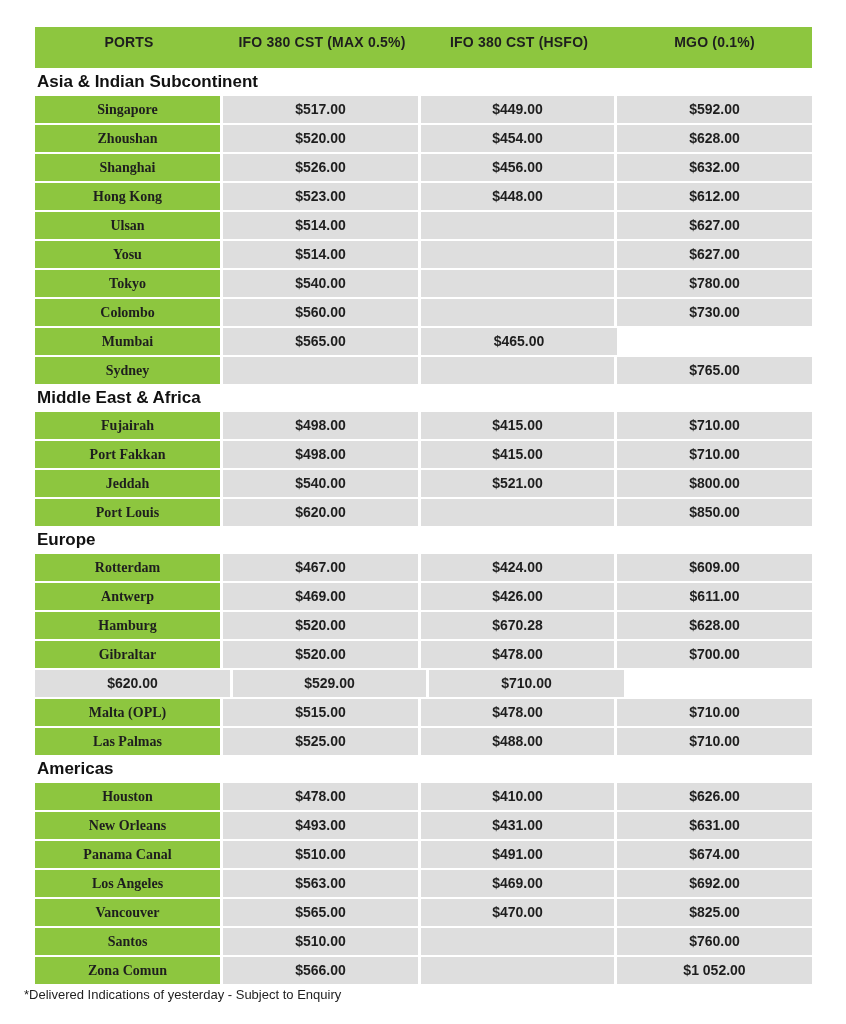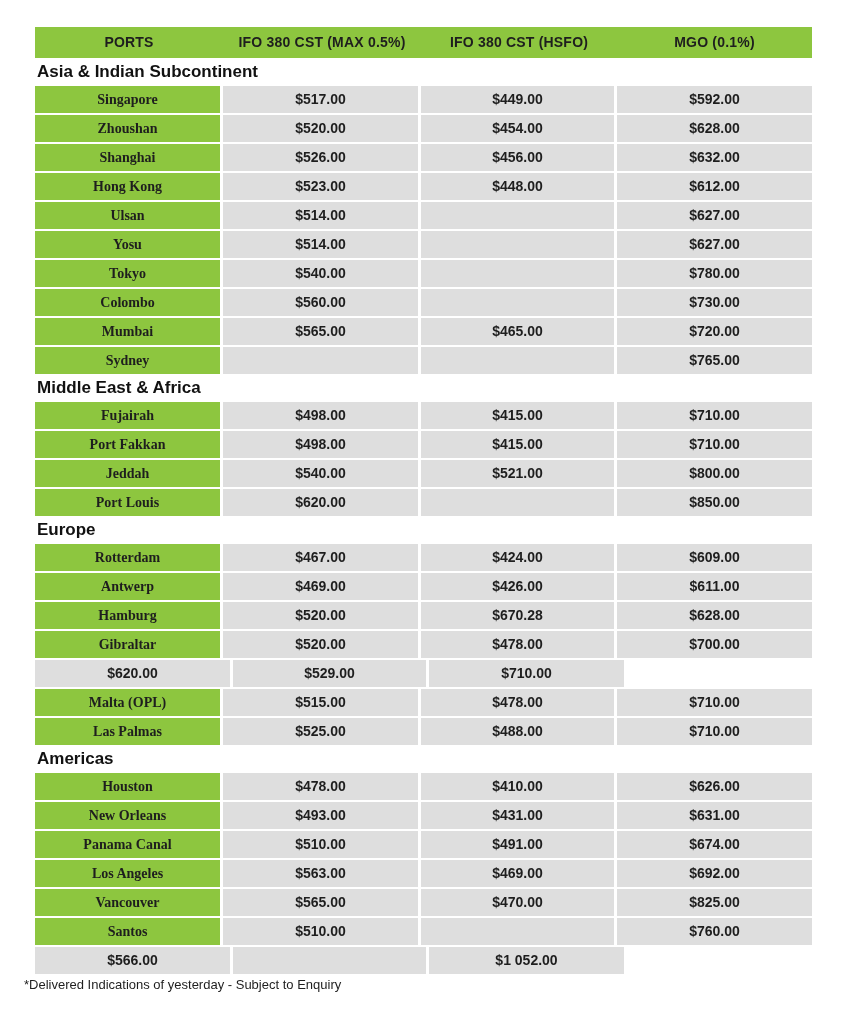--- a/index.html
+++ b/index.html
@@ -17,21 +17,21 @@
     --green: #8DC63F;
     --gray: #DEDEDE;
     --text: #1E1E1E;
   }
   .table-wrap {
     margin: 27px 0 0 35px;
     width: 777px;
   }
   .header-row {
     display: flex;
-    height: 31px;
+    height: 41px;
     background: var(--green);
   }
   .hcell {
     box-sizing: border-box;
     line-height: 31px;
     text-align: center;
     font-weight: bold;
     font-size: 14px;
     color: var(--text);
     letter-spacing: 0.2px;
@@ -130,21 +130,20 @@
       <div class="row">
         <div class="cell port c0">Colombo</div>
         <div class="cell value c1">$560.00</div>
         <div class="cell value c2"></div>
         <div class="cell value c3">$730.00</div>
       </div>
       <div class="row">
         <div class="cell port c0">Mumbai</div>
         <div class="cell value c1">$565.00</div>
         <div class="cell value c2">$465.00</div>
-        <div class="cell value c3">$720.00</div>
       </div>
       <div class="row">
         <div class="cell port c0">Sydney</div>
         <div class="cell value c1"></div>
         <div class="cell value c2"></div>
         <div class="cell value c3">$765.00</div>
       </div>
       <div class="section-title">Middle East &amp; Africa</div>
       <div class="row">
         <div class="cell port c0">Fujairah</div>
@@ -243,19 +242,20 @@
         <div class="cell value c2">$470.00</div>
         <div class="cell value c3">$825.00</div>
       </div>
       <div class="row">
         <div class="cell port c0">Santos</div>
         <div class="cell value c1">$510.00</div>
         <div class="cell value c2"></div>
         <div class="cell value c3">$760.00</div>
       </div>
       <div class="row">
+        <div class="cell port c0">Zona Comun</div>
         <div class="cell value c1">$566.00</div>
         <div class="cell value c2"></div>
         <div class="cell value c3">$1 052.00</div>
       </div>
     </div>
 </div>
 <div class="footnote">*Delivered Indications of yesterday - Subject to Enquiry</div>
 
 </body></html>

